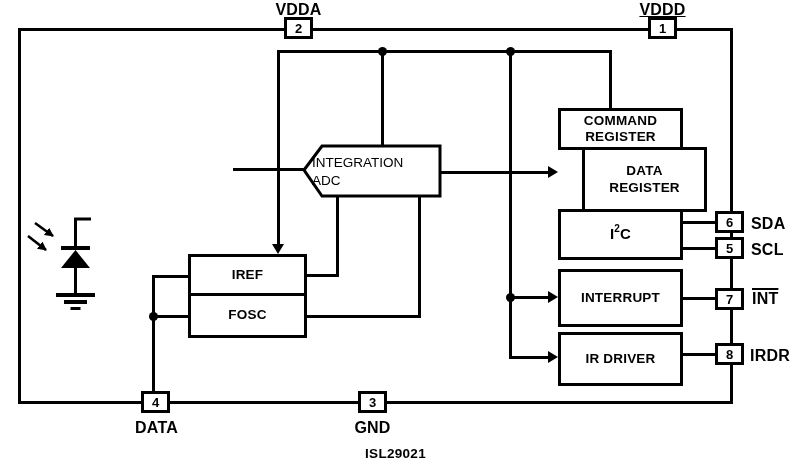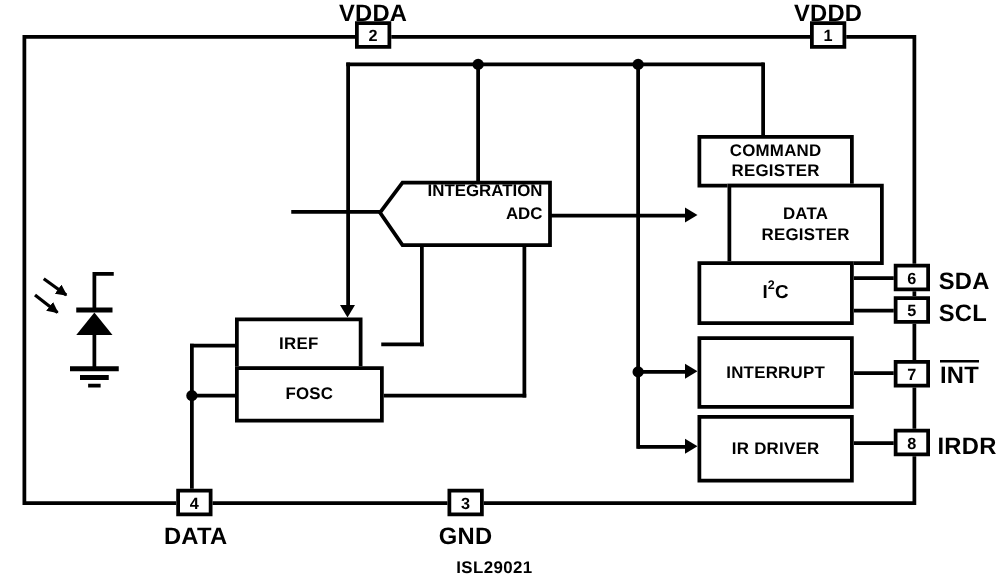--- a/index.html
+++ b/index.html
@@ -15,42 +15,42 @@
     background:#ffffff; display:flex; align-items:center; justify-content:center;
     text-align:center; font-weight:bold; font-size:13.5px; line-height:1.22;
     white-space:pre-line; letter-spacing:0.2px;
   }
   .pin {
     position:absolute; box-sizing:border-box; width:29px; height:22px;
     border:3px solid #000000; background:#ffffff; display:flex;
     align-items:center; justify-content:center; font-weight:bold; font-size:13px;
   }
   .lbl {
-    position:absolute; font-weight:bold; font-size:19px; letter-spacing:0.2px;
+    position:absolute; font-weight:bold; font-size:16px; letter-spacing:0.2px;
     white-space:pre-line; line-height:1.18;
   }
   .center { text-align:center; }
   .overline { text-decoration:overline; text-decoration-thickness:2px; }
   .dot { position:absolute; width:9px; height:9px; background:#000; border-radius:50%; }
   .arr-r {
     position:absolute; width:0; height:0;
     border-top:6px solid transparent; border-bottom:6px solid transparent;
     border-left:10px solid #000000;
   }
   .arr-d {
     position:absolute; width:0; height:0;
     border-left:6px solid transparent; border-right:6px solid transparent;
     border-top:10px solid #000000;
   }
   #outline {
     position:absolute; left:18px; top:28px; width:715px; height:376px;
     box-sizing:border-box; border:3px solid #000000; background:transparent;
   }
-  .adc-label { position:absolute; left:312px; top:144px; width:122px;
-    font-weight:bold; font-size:13.5px; line-height:1.3; text-align:right; white-space:pre-line; }
+  .adc-label { position:absolute; left:312px; top:154px; width:122px;
+    font-weight:normal; font-size:13.5px; line-height:1.3; text-align:left; white-space:pre-line; }
   #i2c-box sup { font-size:10px; position:relative; top:-5px; font-weight:bold; }
   #part-number { position:absolute; left:326px; top:446px; width:100px; text-align:right;
     font-weight:bold; font-size:13.5px; letter-spacing:0.3px; }
   #timestamp { position:absolute; left:567px; top:441px;
     font-family:"DejaVu Sans Mono", monospace; font-size:13px; font-weight:bold; letter-spacing:0px; }
   svg { position:absolute; overflow:visible; }
 </style>
 </head>
 <body>
 
@@ -112,39 +112,39 @@
   </svg>
 
 
 
   <svg style="left:300px; top:142px;" width="145" height="60" viewBox="0 0 145 60">
     <polygon points="4,28 22,4 140,4 140,54 22,54" fill="#ffffff" stroke="#000000" stroke-width="3"></polygon>
   </svg>
   <div class="adc-label">INTEGRATION
 ADC</div>
 
-  <div class="box" style="left:188px; top:254px; width:102px; height:42px;">IREF</div>
+  <div class="box" style="left:188px; top:254px; width:119px; height:42px;">IREF</div>
   <div class="box" style="left:188px; top:293px; width:119px; height:45px;">FOSC</div>
 
   <div class="box" style="left:558px; top:108px; width:125px; height:42px;">COMMAND
 REGISTER</div>
   <div class="box" style="left:582px; top:147px; width:125px; height:65px;">DATA
 REGISTER</div>
   <div class="box" id="i2c-box" style="left:558px; top:209px; width:125px; height:51px; font-size:15px;"><span>I</span><sup>2</sup><span>C</span></div>
   <div class="box" style="left:558px; top:332px; width:125px; height:54px;">IR DRIVER</div>
   <div class="box" style="left:558px; top:269px; width:125px; height:58px;">INTERRUPT</div>
 
   <div class="pin" style="left:284px; top:17px;">
       <span>2</span>
     </div>
   <div class="lbl center" style="left:270px; top:1px; width:57px;">VDDA</div>
   <div class="pin" style="left:648px; top:17px;">
       <span>1</span>
     </div>
-  <div class="lbl center" style="left:634px; top:1px; width:57px;">VDDD</div>
+  <div class="lbl center" style="left:634px; top:1px; width:57px;text-decoration:underline;">VDDD</div>
 
   <div class="pin" style="left:141px; top:391px;">
       <span>4</span>
     </div>
   <div class="lbl center" style="left:128px; top:419px; width:57px;">DATA</div>
   <div class="pin" style="left:358px; top:391px;">
       <span>3</span>
     </div>
   <div class="lbl center" style="left:344px; top:419px; width:57px;">GND</div>
 

